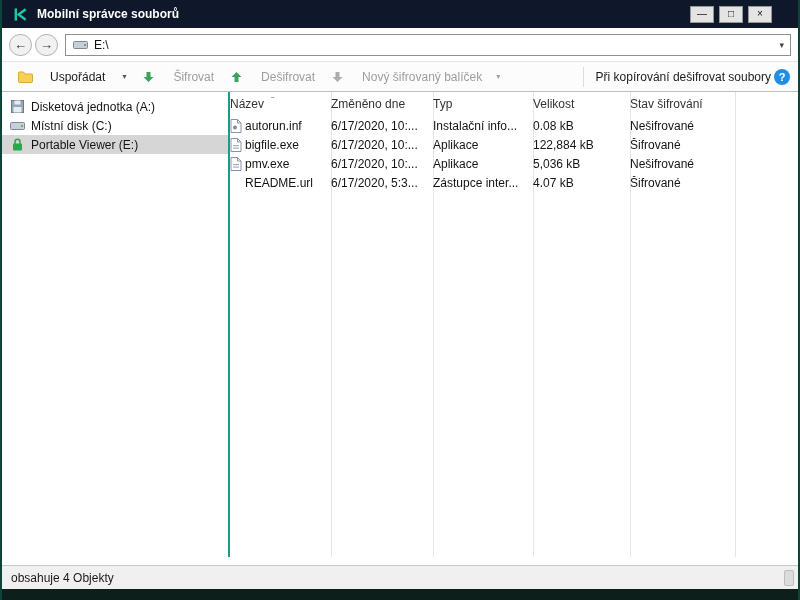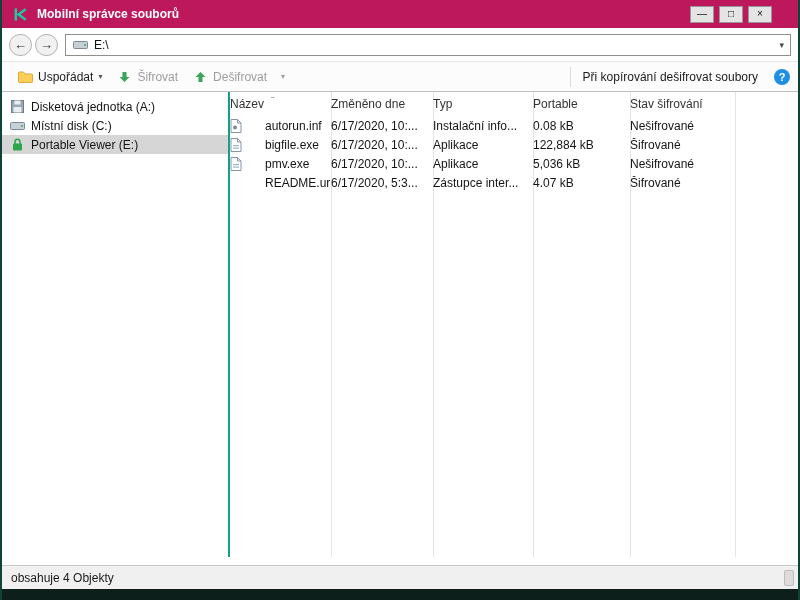--- a/index.html
+++ b/index.html
@@ -2,21 +2,21 @@
 <html><head>
 <meta charset="utf-8">
 <style>
   html,body{margin:0;padding:0;}
   body{width:800px;height:600px;overflow:hidden;background:#8a8a8a;
        font-family:"Liberation Sans",sans-serif;font-size:12px;}
   .window{width:800px;height:600px;display:flex;flex-direction:column;background:#fff;
           border-left:2px solid #0d4437;border-right:2px solid #0d4437;box-sizing:border-box;}
 
   
-  .titlebar{height:28px;background:#be185d;display:flex;align-items:center;
+  .titlebar{height:28px;background:#0f172a;display:flex;align-items:center;
             padding:0 0 0 9px;flex:0 0 auto;}
   .logo{width:18px;height:18px;display:flex;align-items:center;justify-content:center;}
   .title{color:#ffffff;font-weight:bold;font-size:12px;margin-left:8px;flex:1;
          white-space:nowrap;}
   .win-controls{display:flex;gap:5px;margin-left:auto;margin-right:26px;}
   .winbtn{width:24px;height:17px;background:#e4e4e4;border:1px solid #979797;
           font-size:10px;line-height:1;color:#111;display:flex;align-items:center;
           justify-content:center;padding:0;font-family:inherit;}
 
   
@@ -28,26 +28,26 @@
            align-items:center;justify-content:center;padding:0;font-family:inherit;}
   .addressbar{flex:1;height:22px;border:1px solid #8f8f8f;background:#fff;display:flex;
               align-items:center;gap:6px;padding:0 6px;box-sizing:border-box;}
   .addr-text{color:#111;}
   .addr-chevron{margin-left:auto;color:#444;font-size:9px;}
 
   
   .toolbar{height:29px;background:#fcfcfc;border-top:1px solid #e6e6e6;
            border-bottom:1px solid #bfbfbf;display:flex;align-items:center;
            padding:0 8px;flex:0 0 auto;}
-  .tb-btn{display:flex;align-items:center;gap:5px;background:none;border:none;
+  .tb-btn{display:flex;align-items:center;gap:17px;background:none;border:none;
           padding:3px 7px;font-size:12px;color:#1c1c1c;font-family:inherit;white-space:nowrap;}
   .tb-btn.disabled{color:#9d9d9d;}
   .caret{font-size:8px;color:#555;}
   .tb-btn.disabled .caret{color:#9d9d9d;}
-  .toolbar-right{margin-left:auto;display:flex;align-items:center;gap:16px;
+  .toolbar-right{margin-left:auto;display:flex;align-items:center;gap:3px;
                  border-left:1px solid #dcdcdc;padding-left:12px;height:20px;color:#1c1c1c;
                  white-space:nowrap;}
   .help-icon{width:16px;height:16px;border-radius:50%;background:#1f8fe5;color:#fff;
              font-weight:bold;font-size:11px;display:flex;align-items:center;
              justify-content:center;}
 
   
   .content{flex:1;display:flex;background:#fff;min-height:0;}
   .sidebar{width:226px;padding-top:5px;flex:0 0 auto;}
   .side-item{height:19px;display:flex;align-items:center;gap:6px;padding-left:7px;color:#141414;}
@@ -55,21 +55,21 @@
   .sicon{width:16px;display:flex;justify-content:center;flex:0 0 auto;}
   .vline{width:2px;background:#12a188;flex:0 0 auto;}
 
   .filelist{flex:1;position:relative;min-width:0;}
   .colsep{position:absolute;top:0;bottom:0;width:1px;background:#e4e4e4;}
   .flist-header{display:flex;height:24px;align-items:center;color:#333;position:relative;}
   .cell{padding-left:0;white-space:nowrap;overflow:hidden;box-sizing:border-box;flex:0 0 auto;}
   .hcell{display:flex;align-items:center;}
   .c1{width:101px;}.c2{width:102px;}.c3{width:100px;}.c4{width:97px;}.c5{width:105px;}
   .frow{display:flex;height:19px;align-items:center;color:#141414;position:relative;}
-  .name-cell{display:flex;align-items:flex-end;gap:23px;}
+  .name-cell{display:flex;align-items:flex-end;gap:3px;}
   .ficon{width:12px;height:14px;display:inline-flex;flex:0 0 auto;}
   .sort{margin-left:7px;color:#666;font-size:11px;transform:translateY(-3px);}
 
   
   .statusbar{height:23px;background:#f0f0f0;border-top:1px solid #c9c9c9;display:flex;
              align-items:center;padding:0 9px;color:#1a1a1a;flex:0 0 auto;position:relative;margin-top:8px;}
   .grip{position:absolute;right:4px;top:4px;width:8px;height:14px;background:#dcdcdc;
         border:1px solid #bdbdbd;border-radius:2px;}
   .bottomband{height:11px;background:#0c1f1b;flex:0 0 auto;}
 </style>
@@ -132,20 +132,28 @@
 
     <button class="tb-btn disabled">
       <span class="sicon">
         <svg width="11" height="12" viewBox="0 0 11 12">
           <path d="M5.5 1 L10.5 6 h-3 v5 h-4 V6 h-3 z" fill="#3aa35c"></path>
         </svg>
       </span>
       <span>Dešifrovat</span>
     </button>
 
+    <button class="tb-btn disabled">
+      <span class="sicon">
+        <svg width="11" height="12" viewBox="0 0 11 12">
+          <path d="M3.5 1 h4 v5 h3 L5.5 11 L0.5 6 h3 z" fill="#a9afab"></path>
+        </svg>
+      </span>
+      <span>Nový šifrovaný balíček</span>
+    </button>
     <button class="tb-btn disabled">
       <span class="caret">▾</span>
     </button>
 
     <span class="toolbar-right">
       <span>Při kopírování dešifrovat soubory</span>
       <span class="help-icon">?</span>
     </span>
   </div>
 
@@ -191,21 +199,21 @@
       <div class="colsep" style="left:400px"></div>
       <div class="colsep" style="left:505px"></div>
 
       <div class="flist-header">
         <div class="cell c1 hcell">
           <span>Název</span>
           <span class="sort">ˆ</span>
         </div>
         <div class="cell c2 hcell">Změněno dne</div>
         <div class="cell c3 hcell">Typ</div>
-        <div class="cell c4 hcell">Portable</div>
+        <div class="cell c4 hcell">Velikost</div>
         <div class="cell c5 hcell">Stav šifrování</div>
       </div>
 
       <div class="frow">
         <div class="cell c1 name-cell">
           <span class="ficon">
             <svg width="12" height="14" viewBox="0 0 12 14">
               <path d="M1 0.5 h6.5 L11 4 v9.5 H1 z" fill="#fff" stroke="#8794a3"></path>
               <path d="M7.5 0.5 V4 H11" fill="none" stroke="#8794a3"></path>
               <circle cx="5" cy="8.5" r="2" fill="#7b8ca0"></circle>

